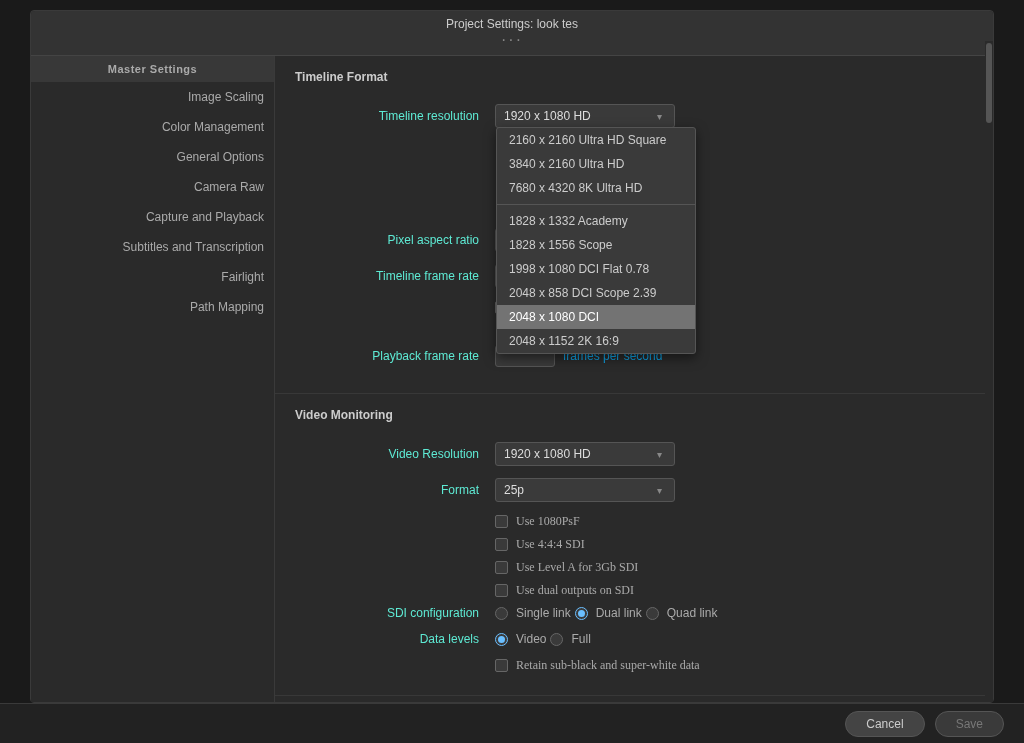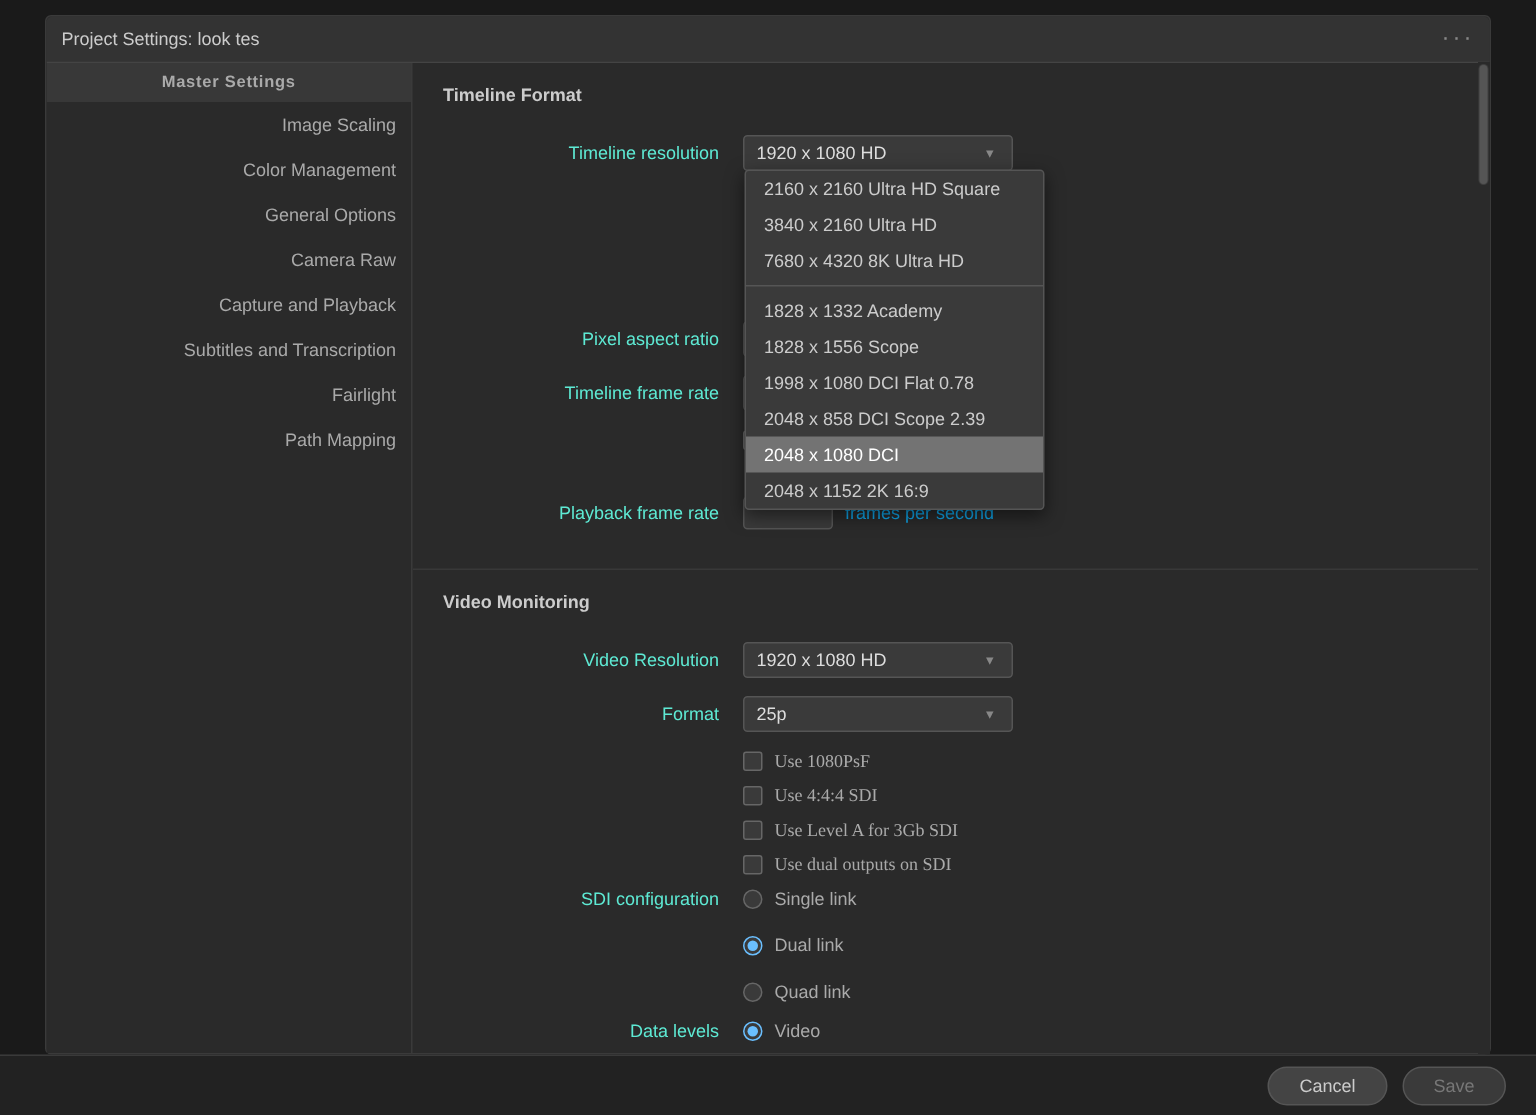--- a/index.html
+++ b/index.html
@@ -30,20 +30,21 @@
 
     .dialog-titlebar {
       background: #333;
       padding: 6px 10px;
       display: flex;
       align-items: center;
       justify-content: space-between;
       border-bottom: 1px solid #444;
       border-radius: 4px 4px 0 0;
       min-height: 30px;
+      flex-direction: column;
     }
 
     .dialog-title {
       font-size: 12px;
       color: #ccc;
       font-weight: 500;
     }
 
     .dialog-dots {
       color: #888;
@@ -210,22 +211,22 @@
     }
 
     .checkbox-label {
       color: #aaa;
       font-size: 12px;
     }
 
     
     .radio-group {
       display: flex;
-      flex-direction: column;
-      gap: 17px;
+      flex-direction: row;
+      gap: 4px;
     }
 
     .radio-row {
       display: flex;
       align-items: center;
       gap: 8px;
     }
 
     .radio {
       width: 13px;

